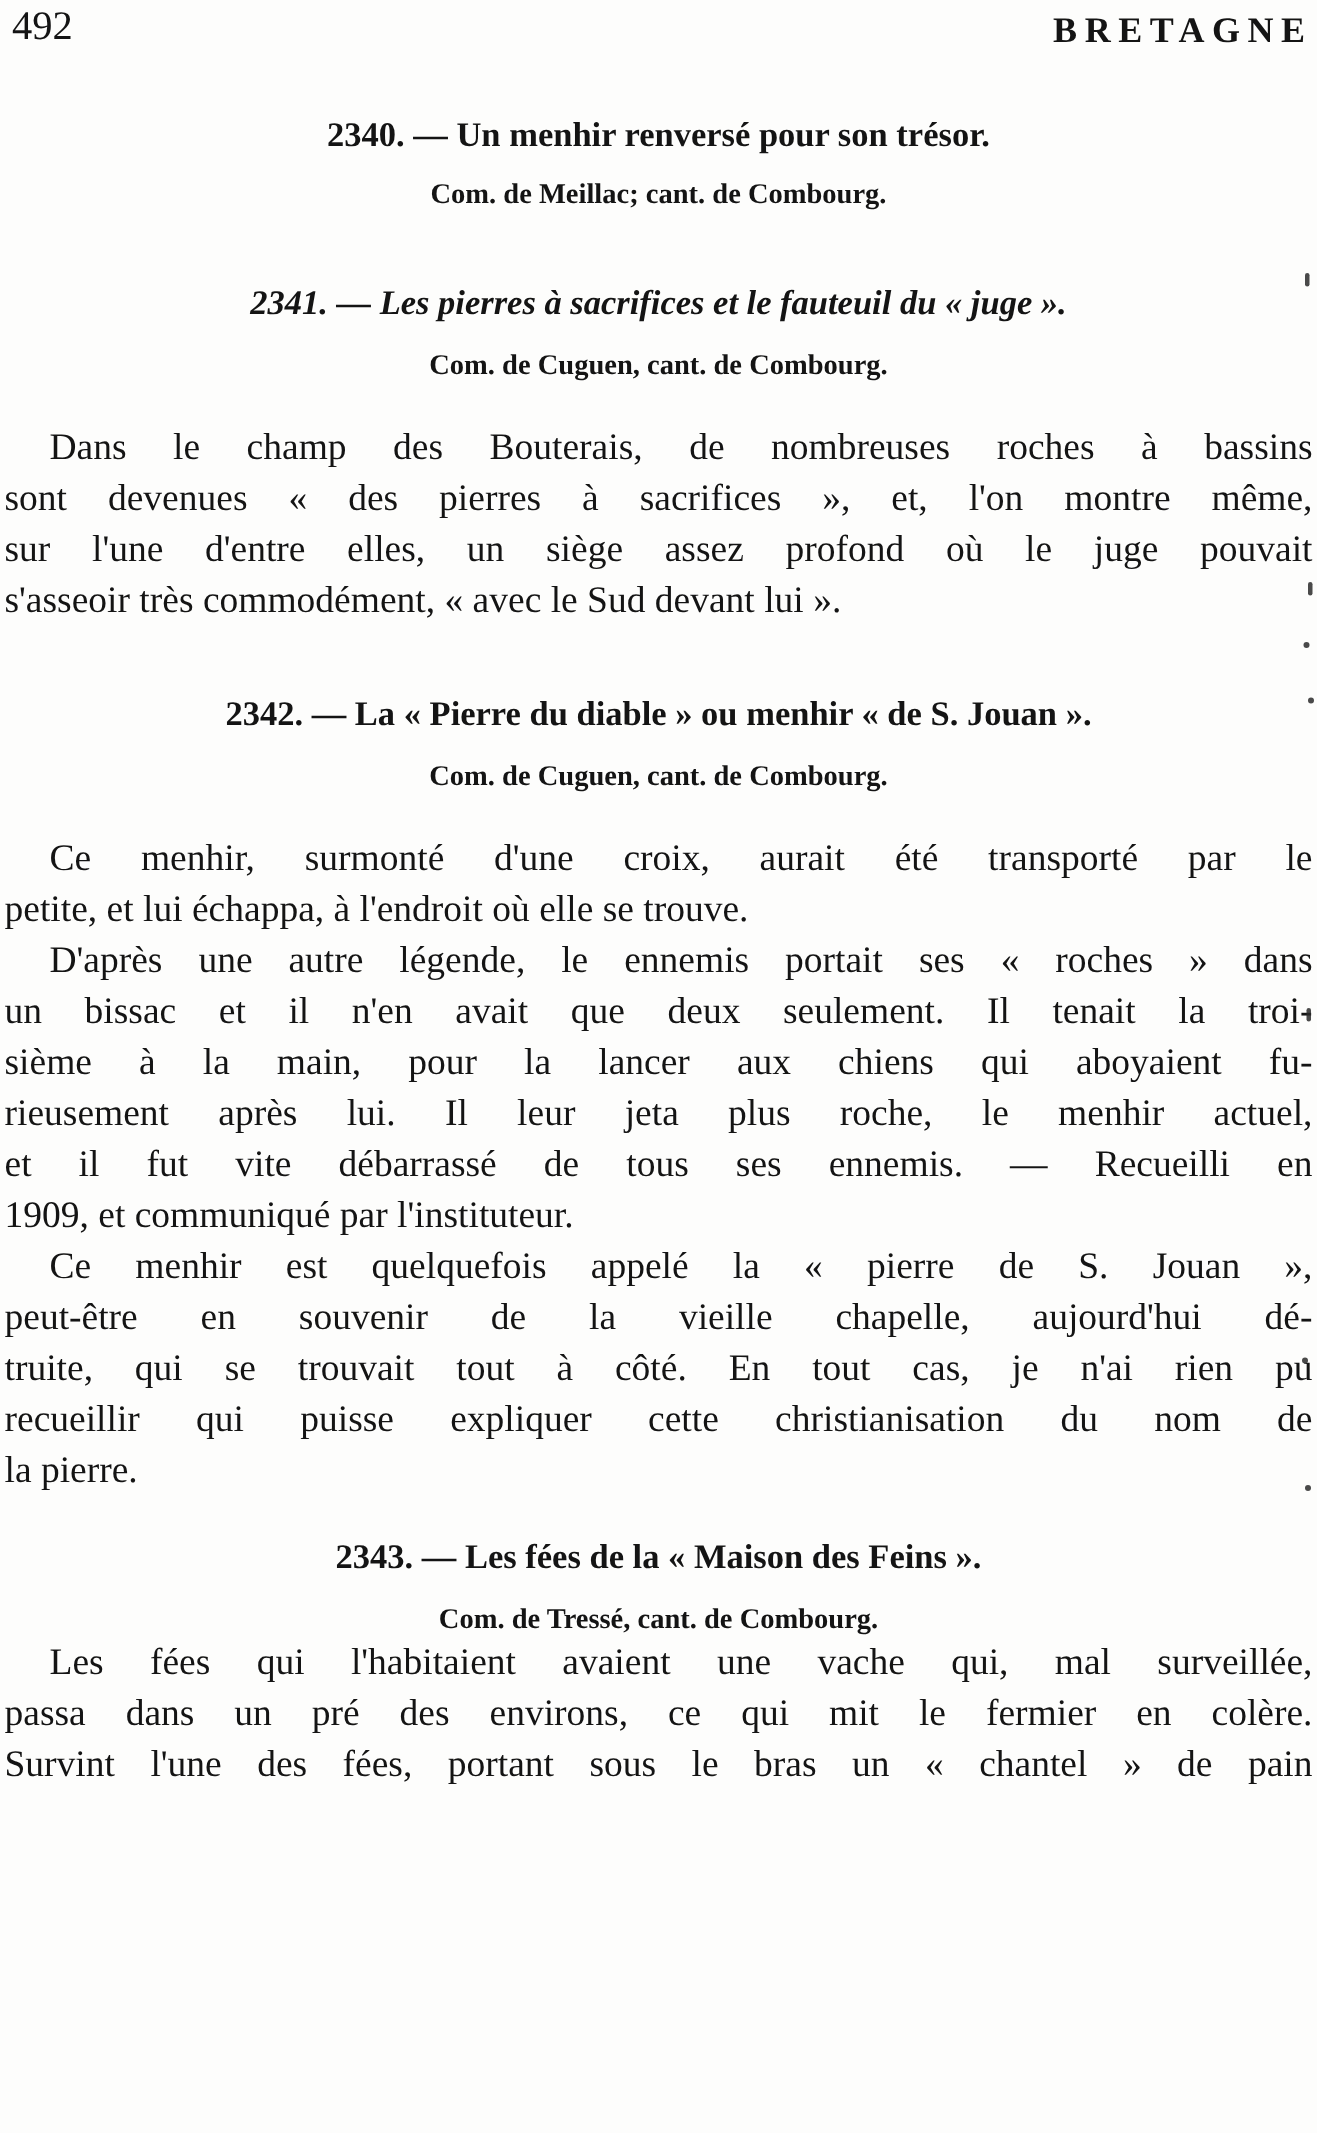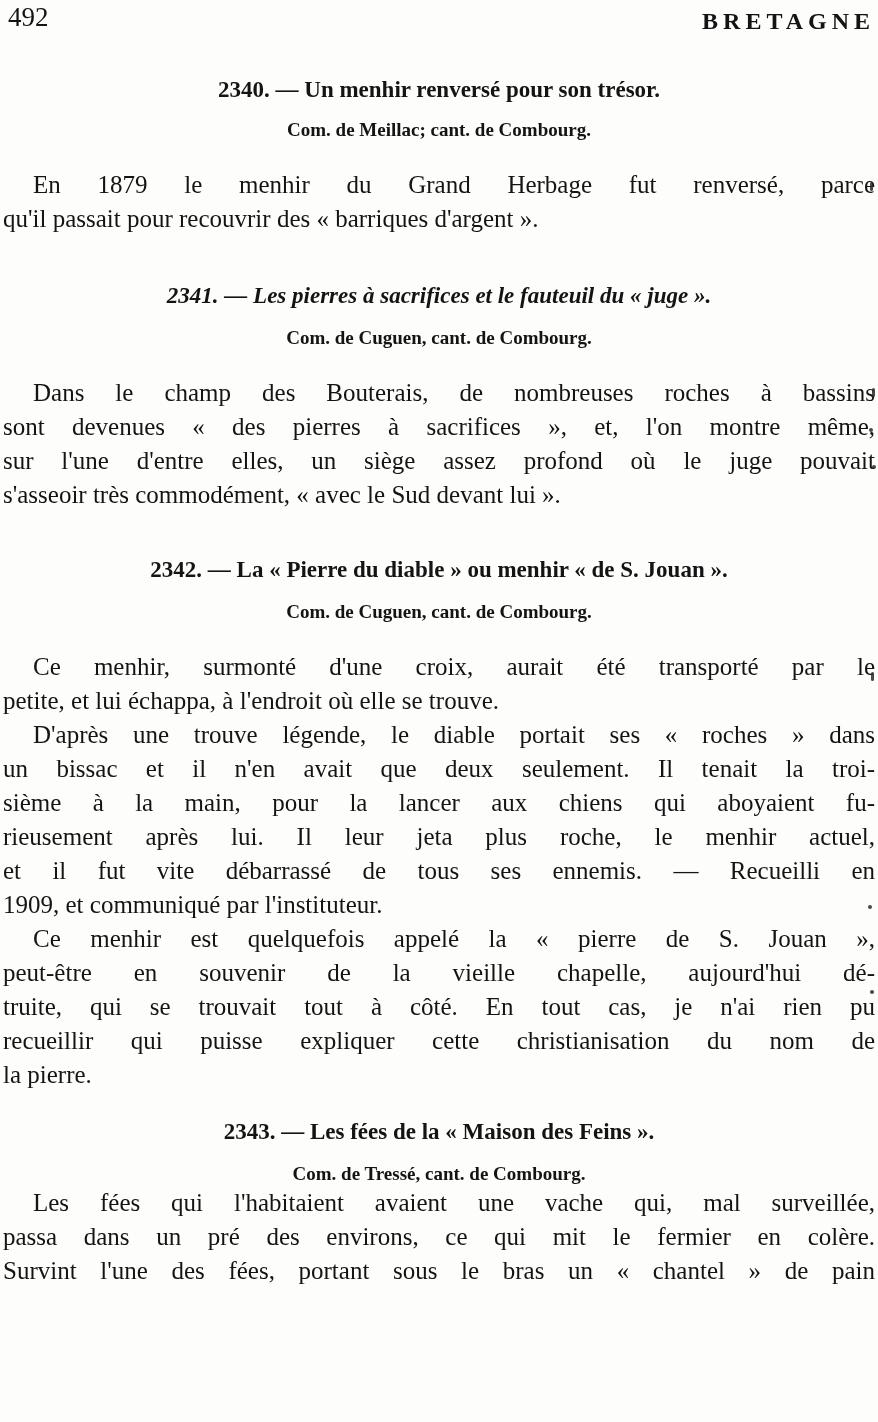--- a/index.html
+++ b/index.html
@@ -66,24 +66,20 @@
 <div class="page">
 
   <div class="running-head">
     <span class="pagenum">492</span>
     <span class="rtitle">BRETAGNE</span>
   </div>
 
   <section id="s2340">
     <div class="sec-head">2340. — Un menhir renversé pour son trésor.</div>
     <div class="sec-sub">Com. de Meillac; cant. de Combourg.</div>
-    <div class="para">
-      <div class="line first">En 1879 le menhir du Grand Herbage fut renversé, parce</div>
-      <div class="line lastline">qu'il passait pour recouvrir des « barriques d'argent ».</div>
-    </div>
   </section>
 
   <section id="s2341">
     <div class="sec-head">2341. — Les pierres à sacrifices et le fauteuil du « juge ».</div>
     <div class="sec-sub">Com. de Cuguen, cant. de Combourg.</div>
     <div class="para">
       <div class="line first">Dans le champ des Bouterais, de nombreuses roches à bassins</div>
       <div class="line">sont devenues « des pierres à sacrifices », et, l'on montre même,</div>
       <div class="line">sur l'une d'entre elles, un siège assez profond où le juge pouvait</div>
       <div class="line lastline">s'asseoir très commodément, « avec le Sud devant lui ».</div>
@@ -91,21 +87,21 @@
   </section>
 
   <section id="s2342">
     <div class="sec-head">2342. — La « Pierre du diable » ou menhir « de S. Jouan ».</div>
     <div class="sec-sub">Com. de Cuguen, cant. de Combourg.</div>
     <div class="para para-first">
       <div class="line first">Ce menhir, surmonté d'une croix, aurait été transporté par le</div>
       <div class="line lastline">petite, et lui échappa, à l'endroit où elle se trouve.</div>
     </div>
     <div class="para">
-      <div class="line first">D'après une trouve légende, le diable portait ses « roches » dans</div>
+      <div class="line first">D'après une autre légende, le ennemis portait ses « roches » dans</div>
       <div class="line">un bissac et il n'en avait que deux seulement. Il tenait la troi-</div>
       <div class="line">sième à la main, pour la lancer aux chiens qui aboyaient fu-</div>
       <div class="line">rieusement après lui. Il leur jeta plus roche, le menhir actuel,</div>
       <div class="line">et il fut vite débarrassé de tous ses ennemis. — Recueilli en</div>
       <div class="line lastline">1909, et communiqué par l'instituteur.</div>
     </div>
     <div class="para">
       <div class="line first">Ce menhir est quelquefois appelé la « pierre de S. Jouan »,</div>
       <div class="line">peut-être en souvenir de la vieille chapelle, aujourd'hui dé-</div>
       <div class="line">truite, qui se trouvait tout à côté. En tout cas, je n'ai rien pu</div>

